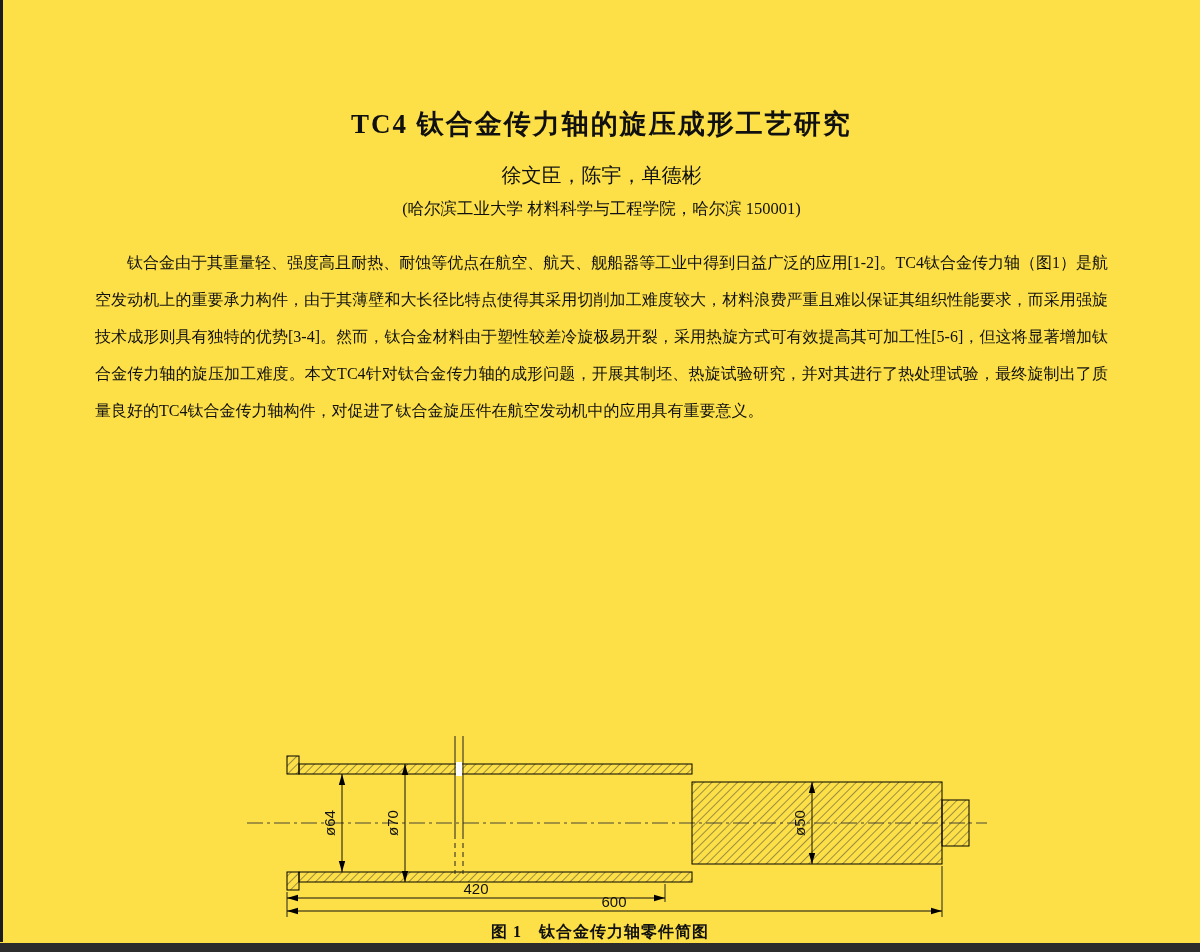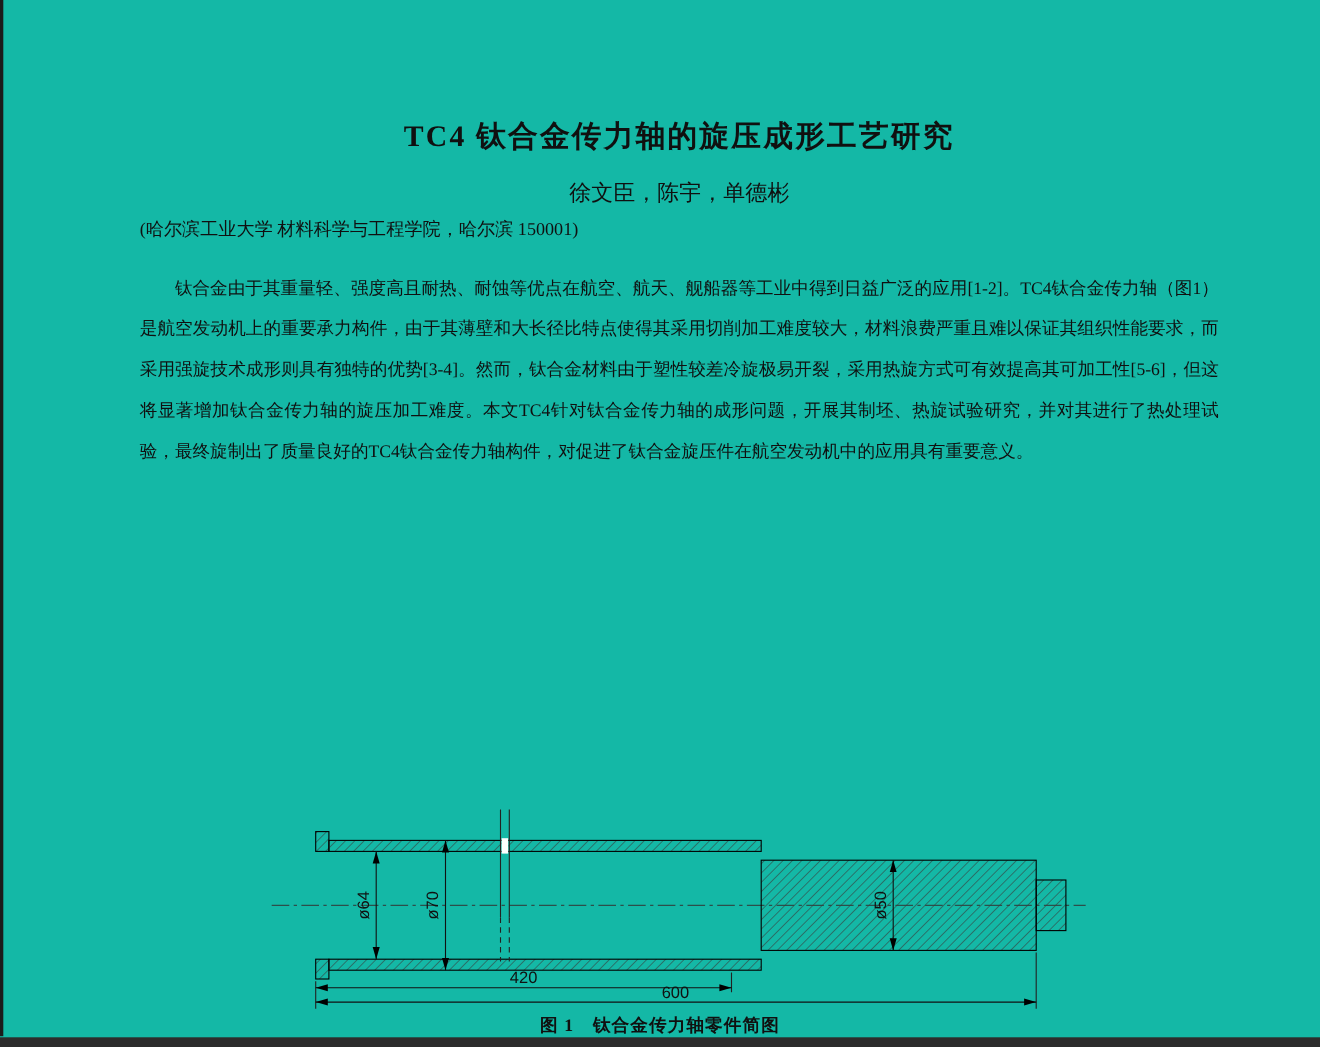--- a/index.html
+++ b/index.html
@@ -4,37 +4,37 @@
 <style>
   * { margin:0; padding:0; box-sizing:border-box; }
   html,body { width:1200px; height:952px; }
   body {
     background:#ffffff;
     font-family:"Liberation Serif","DejaVu Serif",serif;
     color:#101010;
     position:relative;
     overflow:hidden;
   }
-  .page { position:absolute; inset:0; background:#14b8a6;padding-left:32px; }
+  .page { position:absolute; inset:0; background:#fde047; }
 
   
   .scan-left-edge { position:absolute; left:0; top:0; width:3px; height:942px; background:#1b1b1b; }
   .scan-bottom-bar { position:absolute; left:0; bottom:0; width:1200px; height:9px; background:#2c2c2c; }
 
   .content { padding:0 92px 0 95px; }
 
   h1.title {
     margin-top:106px;
     text-align:center;
     font-size:27px;
     font-weight:bold;
     letter-spacing:2px;
   }
   .authors { text-align:center; margin-top:20px; font-size:20px; }
-  .affiliation { text-align:left; margin-top:9px; font-size:16.5px; }
+  .affiliation { text-align:center; margin-top:9px; font-size:16.5px; }
 
   p.abstract {
     margin-top:30px;
     font-size:17px;
     line-height:32px;
     text-align:justify;
   }
   p.abstract .label { font-weight:bold; letter-spacing:1px; }
   p.keywords {
     margin-top:1px;

